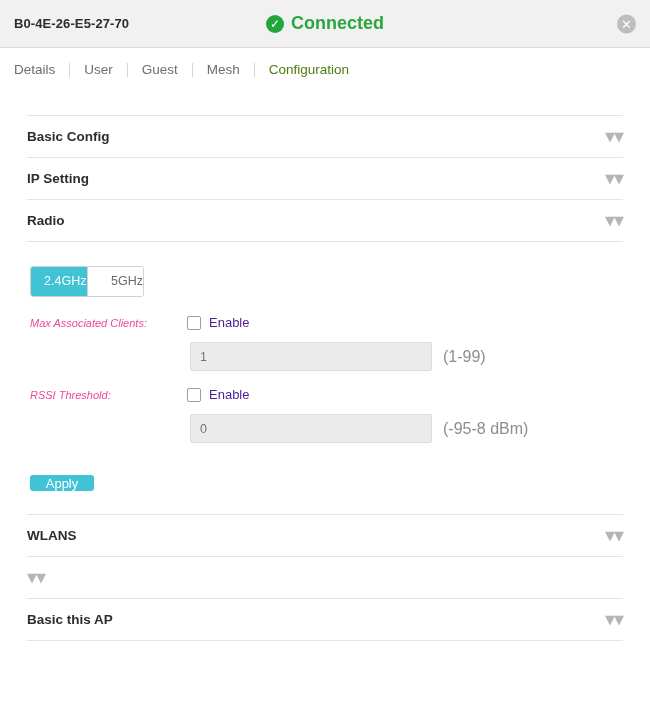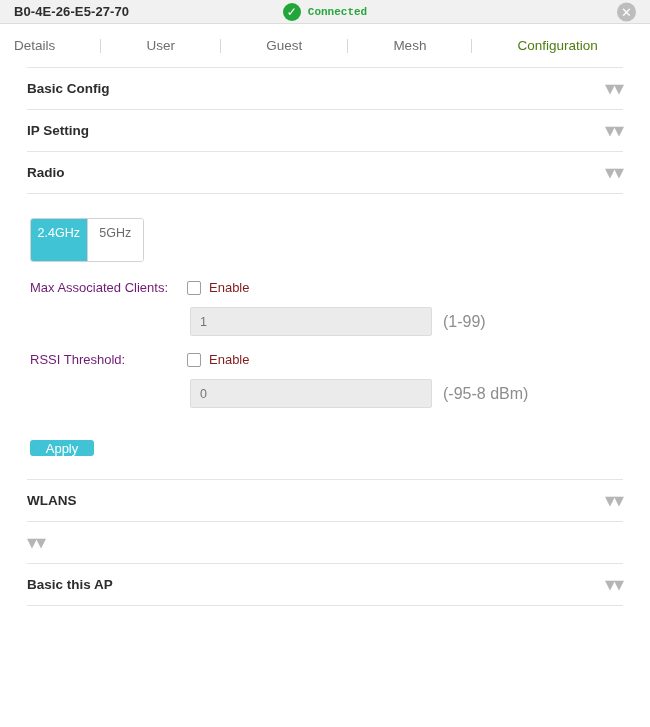--- a/index.html
+++ b/index.html
@@ -15,21 +15,21 @@
   #app {
     width: 650px;
     height: 727px;
     position: relative;
     overflow: hidden;
     background: #ffffff;
   }
 
   
   .titlebar {
-    height: 24px;
+    height: 48px;
     background: #f1f1f1;
     border-bottom: 1px solid #dcdcdc;
     display: flex;
     align-items: center;
     position: relative;
   }
   .titlebar .mac {
     font-size: 13px;
     font-weight: bold;
     color: #2d2d2d;
@@ -50,24 +50,23 @@
     border-radius: 50%;
     background: #22a63a;
     display: inline-flex;
     align-items: center;
     justify-content: center;
     color: #ffffff;
     font-size: 12px;
     line-height: 1;
   }
   .status-text {
-    font-size: 11px;
+    font-size: 18px;
     font-weight: bold;
     color: #2aa63d;
-    font-family: Liberation Mono, monospace;
   }
   .close-btn {
     position: absolute;
     right: 14px;
     top: 50%;
     transform: translateY(-50%);
     width: 19px; height: 19px;
     border-radius: 50%;
     background: #bdbdbd;
     color: #ffffff;
@@ -76,21 +75,21 @@
     text-align: center;
     cursor: pointer;
     font-family: "DejaVu Sans", sans-serif;
   }
 
   
   .navbar {
     height: 43px;
     display: flex;
     align-items: center;
-    justify-content: space-between;
+    justify-content: flex-start;
     padding-right: 38px;
     background: #ffffff;
   }
   .nav-item {
     font-size: 13.5px;
     color: #6d6d6d;
     padding: 0 14px;
     cursor: pointer;
     white-space: nowrap;
   }
@@ -99,20 +98,21 @@
   }
   .nav-sep {
     width: 1px;
     height: 14px;
     background: #d6d6d6;
   }
 
   
   .content {
     padding: 0 27px;
+    margin-top: 24px;
   }
 
   .section {
     border-top: 1px solid #e4e4e4;
   }
   .section-head {
     height: 41px;
     display: flex;
     align-items: center;
     justify-content: space-between;
@@ -143,59 +143,60 @@
   .bandgroup {
     display: flex;
     margin: 6px 0 18px 3px;
     width: 114px;
     border: 1px solid #d2d2d2;
     border-radius: 3px;
     overflow: hidden;
   }
   .band {
     flex: 1;
-    height: 42px;
+    height: 29px;
     line-height: 29px;
-    text-align: center;
+    text-align: right;
     font-size: 12.5px;
     background: #ffffff;
     color: #6a6a6a;
     cursor: pointer;
   }
   .band.active {
     background: #41c3d6;
     color: #ffffff;
   }
   .band + .band { border-left: 1px solid #d2d2d2; }
 
   
   .formrow {
     display: flex;
     align-items: center;
     margin-bottom: 12px;
   }
   .flabel {
     width: 160px;
-    font-size: 13px;
-    color: #701a75;
+    font-size: 11px;
+    color: #ec4899;
     padding-left: 3px;
+    font-style: italic;
   }
   .cb {
     width: 14px; height: 14px;
     border: 1px solid #9d9d9d;
     background: #ffffff;
     border-radius: 2px;
     display: inline-block;
     cursor: pointer;
     margin-right: 8px;
     vertical-align: middle;
   }
   .cb-label {
     font-size: 13px;
-    color: #7f1d1d;
+    color: #4c1d95;
     vertical-align: middle;
     cursor: pointer;
   }
   .inputrow {
     display: flex;
     align-items: center;
     margin: 0 0 16px 163px;
   }
   .tinput {
     width: 242px;

